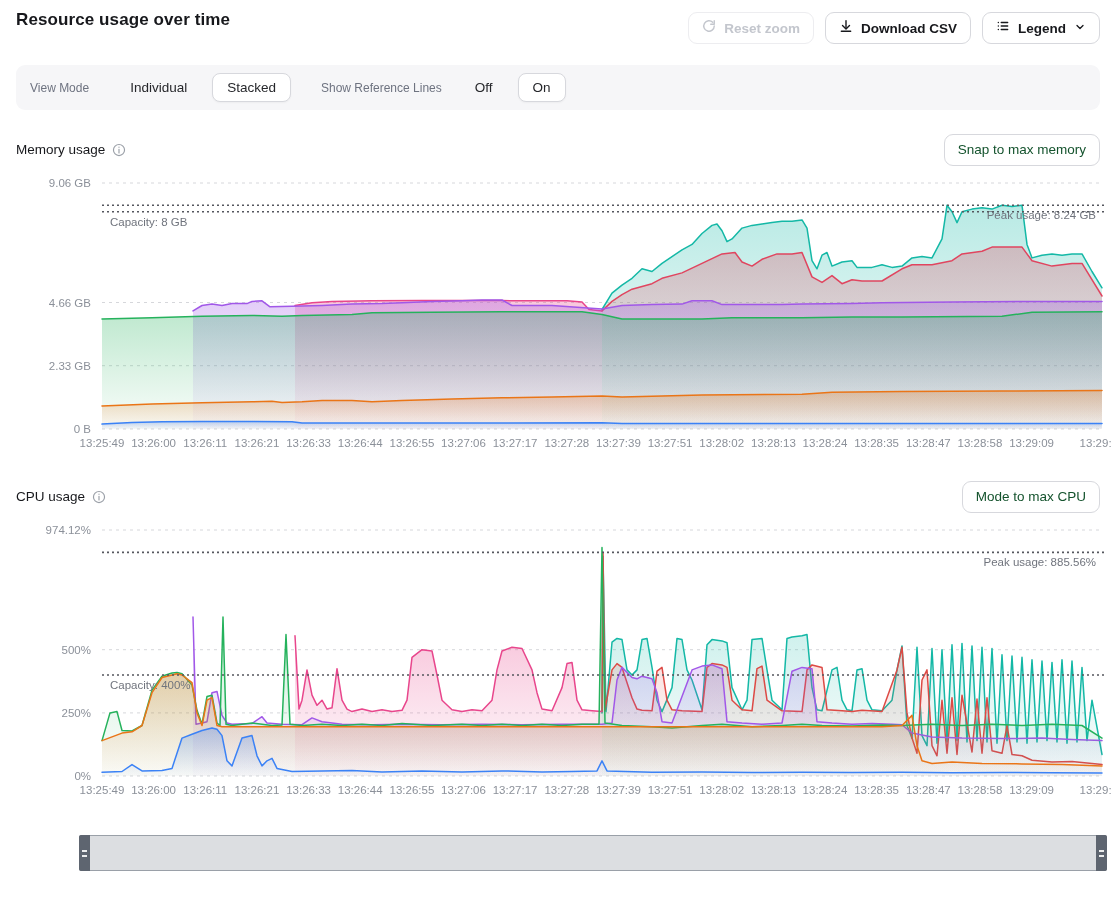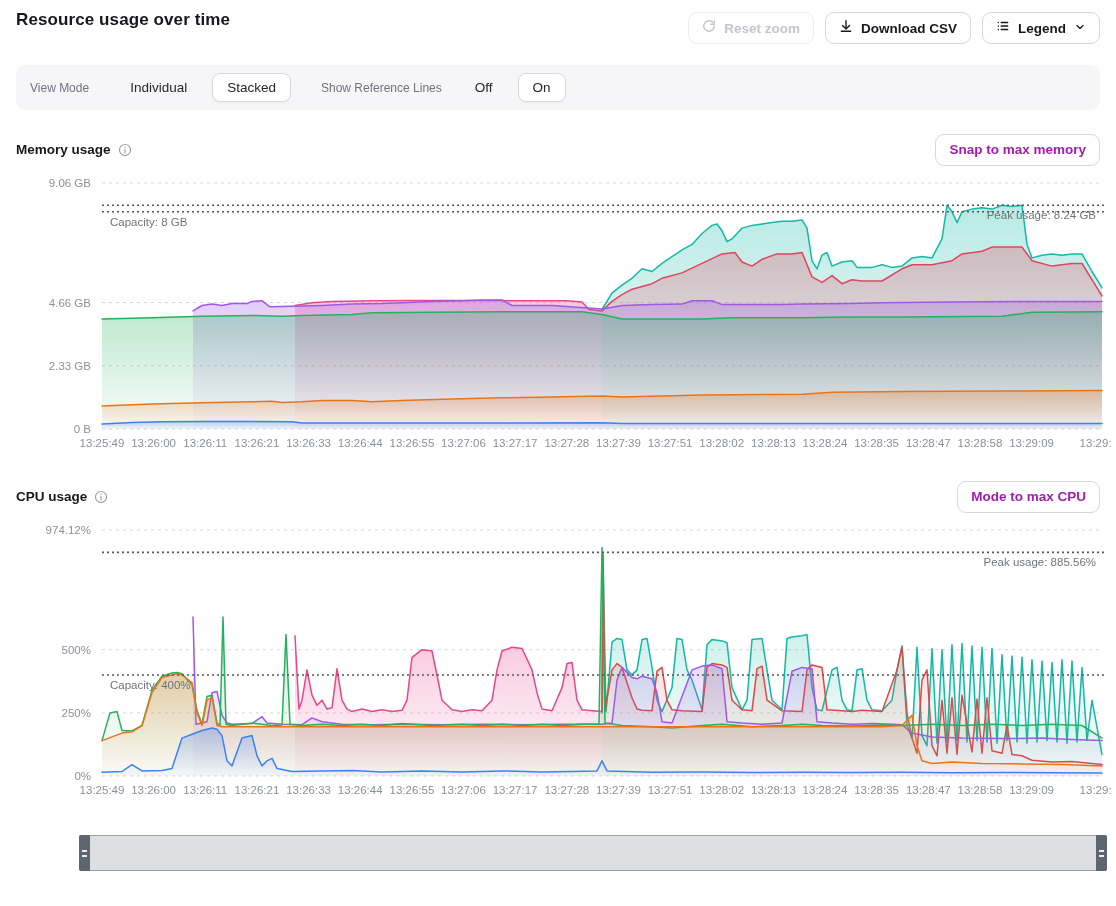--- a/index.html
+++ b/index.html
@@ -16,23 +16,23 @@
   .btn.disabled{color:#c3c6cd;border-color:#ededf0;cursor:default}
   .btn svg{flex:0 0 auto}
 
   .controls{margin-top:21px;background:#f6f6f8;border-radius:9px;height:45px;display:flex;align-items:center;padding:0 14px}
   .ctl-label{font-size:12px;color:#6e7380}
   .chip{font-size:13.5px;color:#26272b;padding:6px 14px;border-radius:8px;border:1px solid transparent;cursor:pointer}
   .chip.selected{background:#fff;border-color:#d7d8dd;box-shadow:0 1px 2px rgba(0,0,0,.04)}
   .gap-sm{width:26px}.gap-xs{width:10px}.gap-lg{width:30px}
 
   .sec{display:flex;justify-content:space-between;align-items:center;margin-top:23px;height:33px}
-  .sec-title{font-size:13.5px;font-weight:700;display:flex;align-items:center;gap:7px}
+  .sec-title{font-size:13.5px;font-weight:400;display:flex;align-items:center;gap:7px}
   .info{color:#9ba0a8;display:inline-flex}
-  .snap-btn{font-size:13.5px;font-weight:700;color:#a21caf;background:#fff;border:1px solid #d7d8dd;border-radius:9px;padding:7px 13px;height:32px;cursor:pointer;white-space:nowrap}
+  .snap-btn{font-size:13.5px;font-weight:400;color:#14532d;background:#fff;border:1px solid #d7d8dd;border-radius:9px;padding:7px 13px;height:32px;cursor:pointer;white-space:nowrap}
 
   svg.chart{display:block;margin-top:5px}
 
   .brush{margin:31px 0 0 63px;width:1028px;height:36px;background:#dcdee1;border:1px solid #9aa0a8;border-radius:2px;position:relative}
   .brush-handle{position:absolute;top:-1px;bottom:-1px;width:11px;background:#5e6570;display:flex;flex-direction:column;gap:3px;align-items:center;justify-content:center;cursor:ew-resize}
   .brush-handle i{display:block;width:5px;height:2px;background:#ecedee}
   .brush-handle.left{left:-1px;border-radius:2px 0 0 2px}
   .brush-handle.right{right:-1px;border-radius:0 2px 2px 0}
 </style>
 </head>

